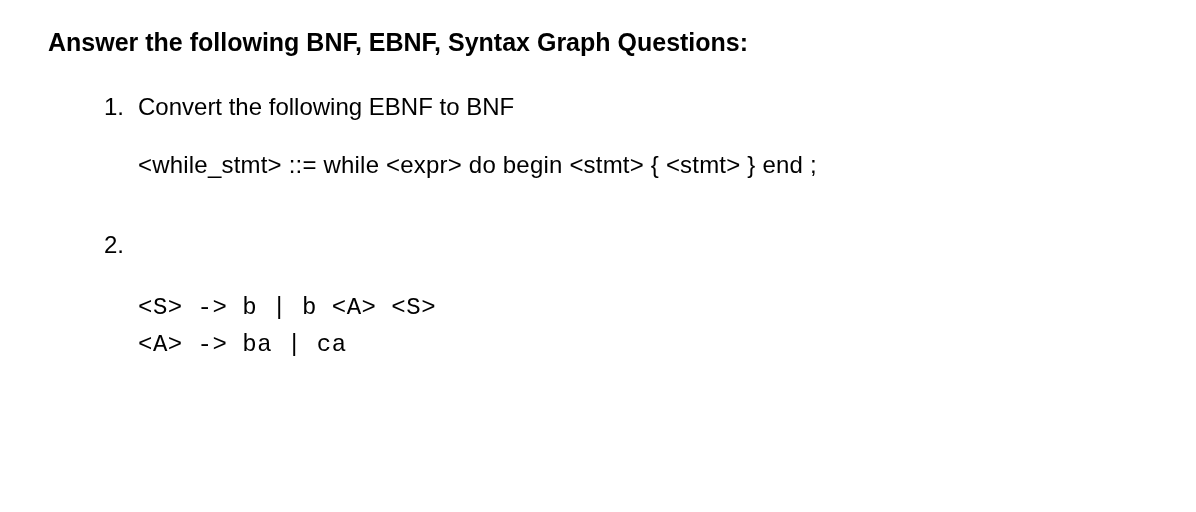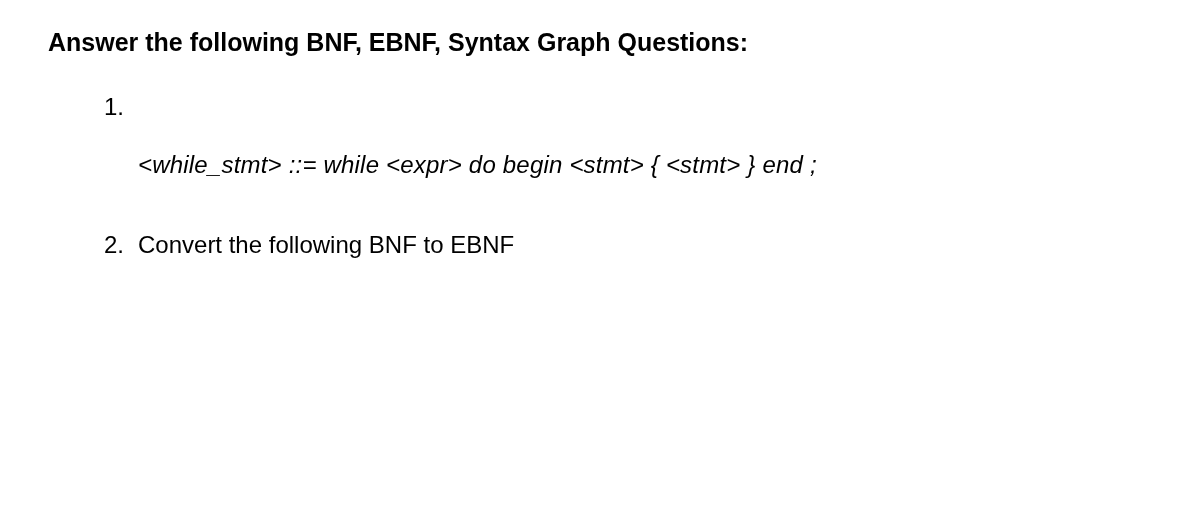--- a/index.html
+++ b/index.html
@@ -35,43 +35,46 @@
       font-weight: 400;
     }
     .question-text {
       font-weight: 400;
     }
     .grammar-line {
       font-size: 24px;
       margin-left: 34px;
       font-weight: 400;
       letter-spacing: 0.2px;
-      font-style: italic;
     }
     .code-block {
       font-family: "Courier New", Courier, monospace;
       font-size: 24px;
       margin-left: 34px;
       line-height: 1.55;
       letter-spacing: 0.5px;
     }
     .code-line {
       white-space: pre;
     }
   </style>
 </head>
 <body>
 
 <div class="heading">Answer the following BNF, EBNF, Syntax Graph Questions:</div>
 
 <div class="question-block">
   <div class="question-row">
     <span class="question-number">1.</span>
+    <span class="question-text">Convert the following EBNF to BNF</span>
   </div>
   <div class="grammar-line">&lt;while_stmt&gt; ::= while &lt;expr&gt; do begin &lt;stmt&gt; { &lt;stmt&gt; } end ;</div>
 </div>
 
 <div class="question-block">
   <div class="question-row">
     <span class="question-number">2.</span>
-    <span class="question-text">Convert the following BNF to EBNF</span>
+  </div>
+  <div class="code-block">
+    <div class="code-line">&lt;S&gt; -&gt; b | b &lt;A&gt; &lt;S&gt;</div>
+    <div class="code-line">&lt;A&gt; -&gt; ba | ca</div>
   </div>
 </div>
 
 </body></html>

